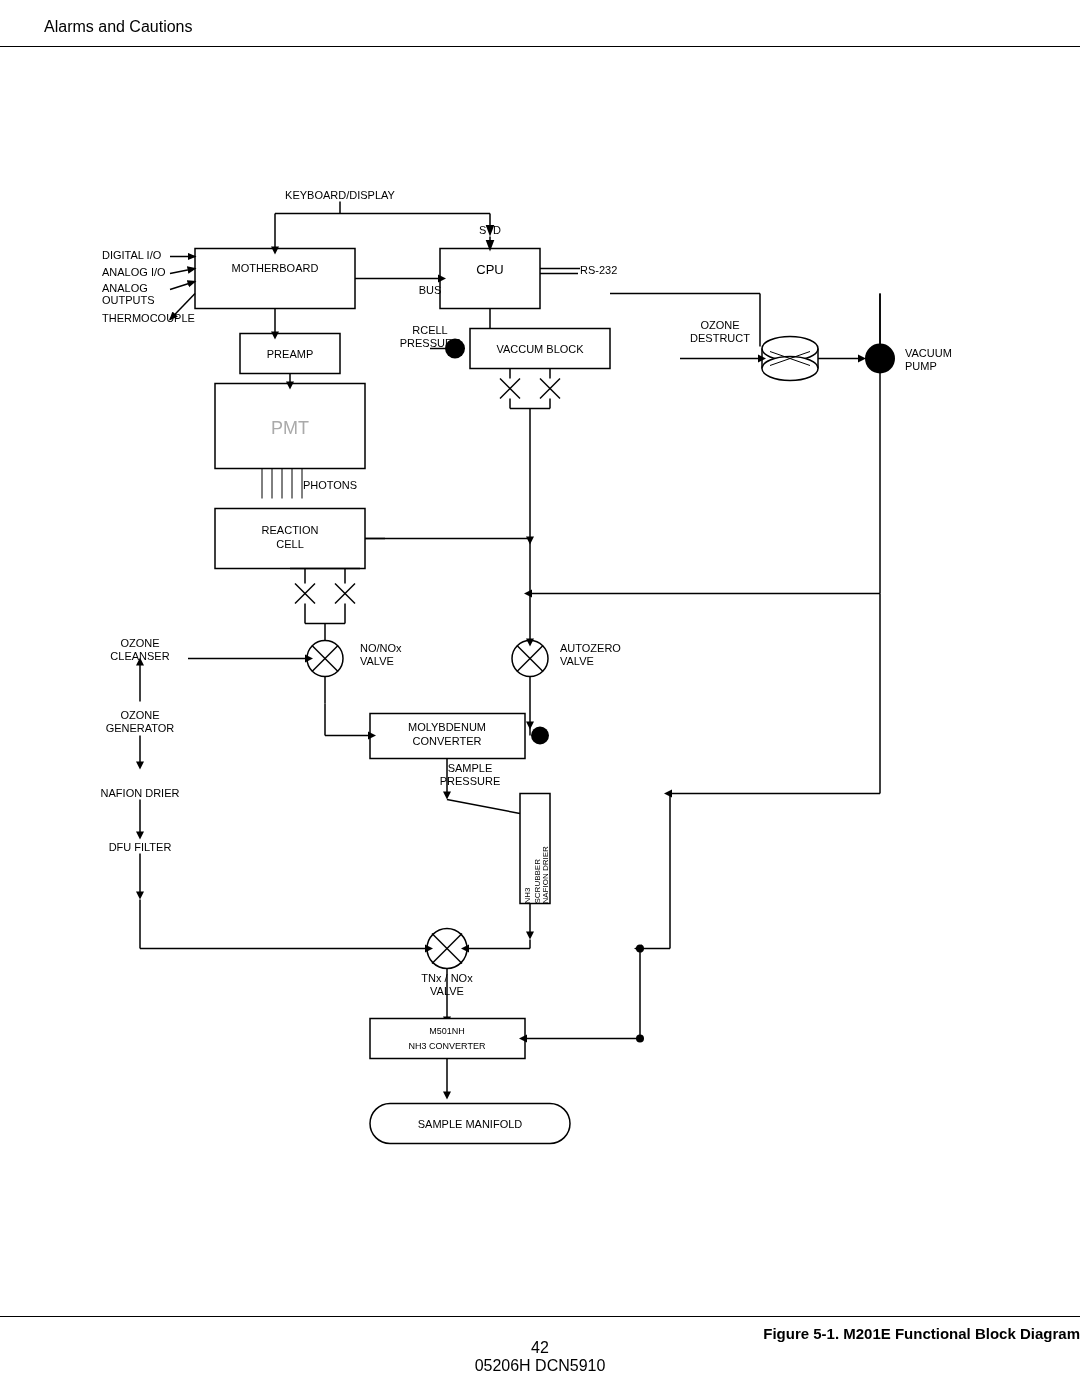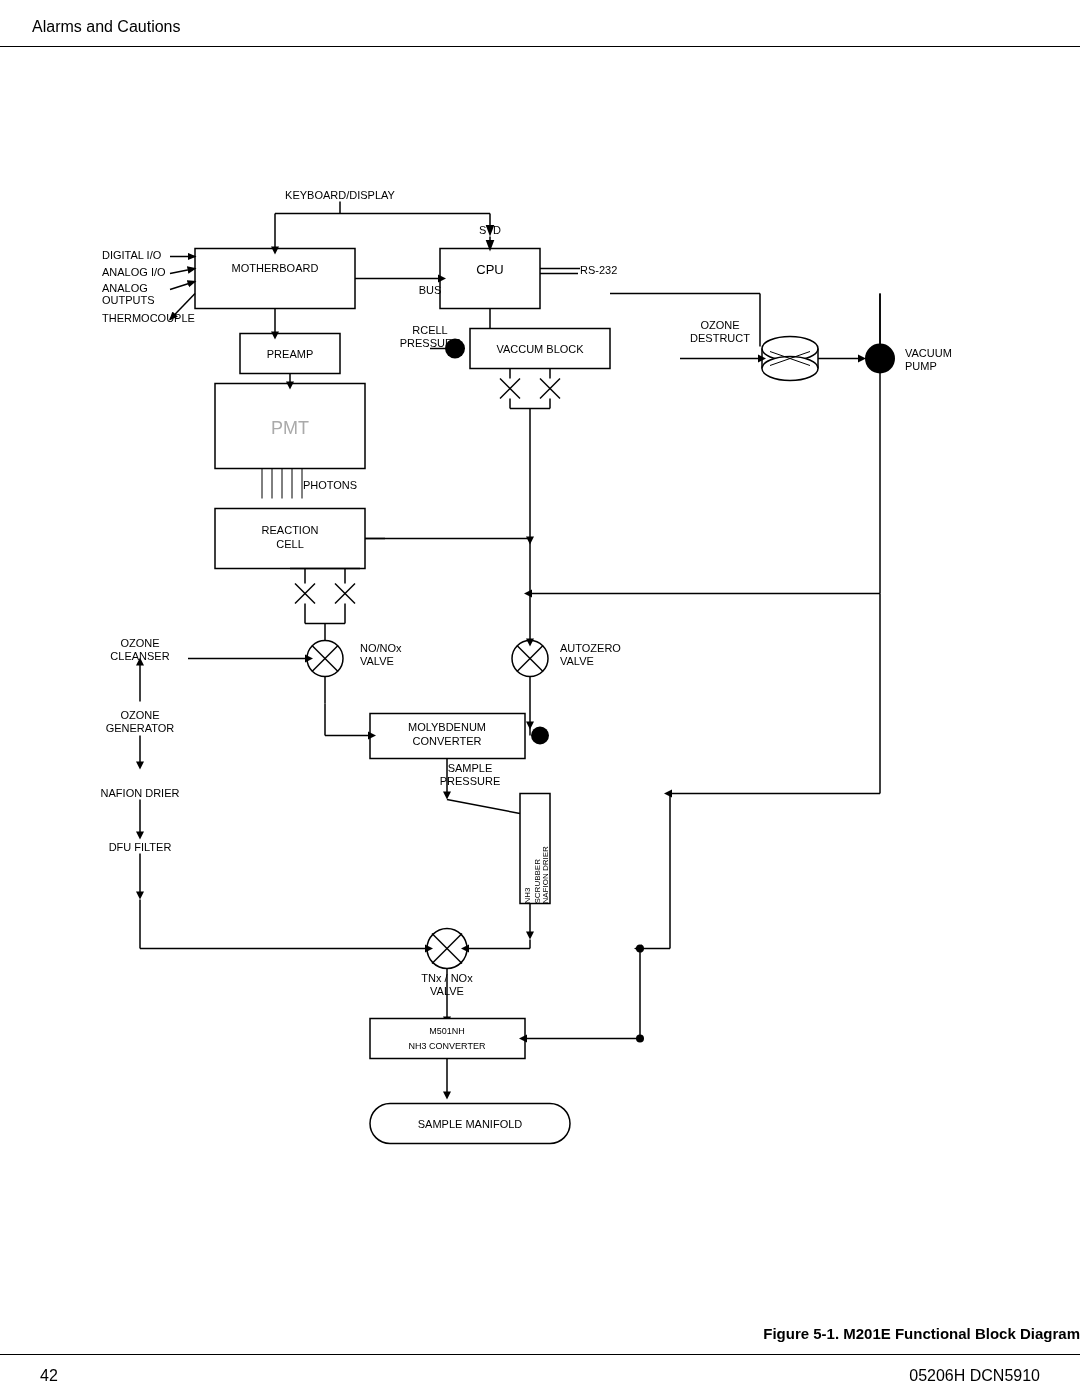--- a/index.html
+++ b/index.html
@@ -8,33 +8,34 @@
       height: 1397px;
       background: #fff;
       font-family: Arial, sans-serif;
       position: relative;
       overflow: hidden;
     }
     .page-header {
       display: flex;
       justify-content: flex-start;
       align-items: center;
-      padding: 18px 40px 10px 32px;
+      padding: 18px 40px 10px 44px;
       border-bottom: 1px solid #000;
     }
     .page-footer {
       display: flex;
       justify-content: space-between;
       align-items: center;
-      padding: 12px 40px;
+      padding: 22px 40px;
       border-top: 1px solid #000;
       position: absolute;
       bottom: 0;
       left: 0;
       right: 0;
+      flex-direction: column;
     }
     .diagram-container {
       position: absolute;
       top: 60px;
       left: 40px;
       right: 40px;
       bottom: 120px;
     }
     svg {
       width: 100%;

